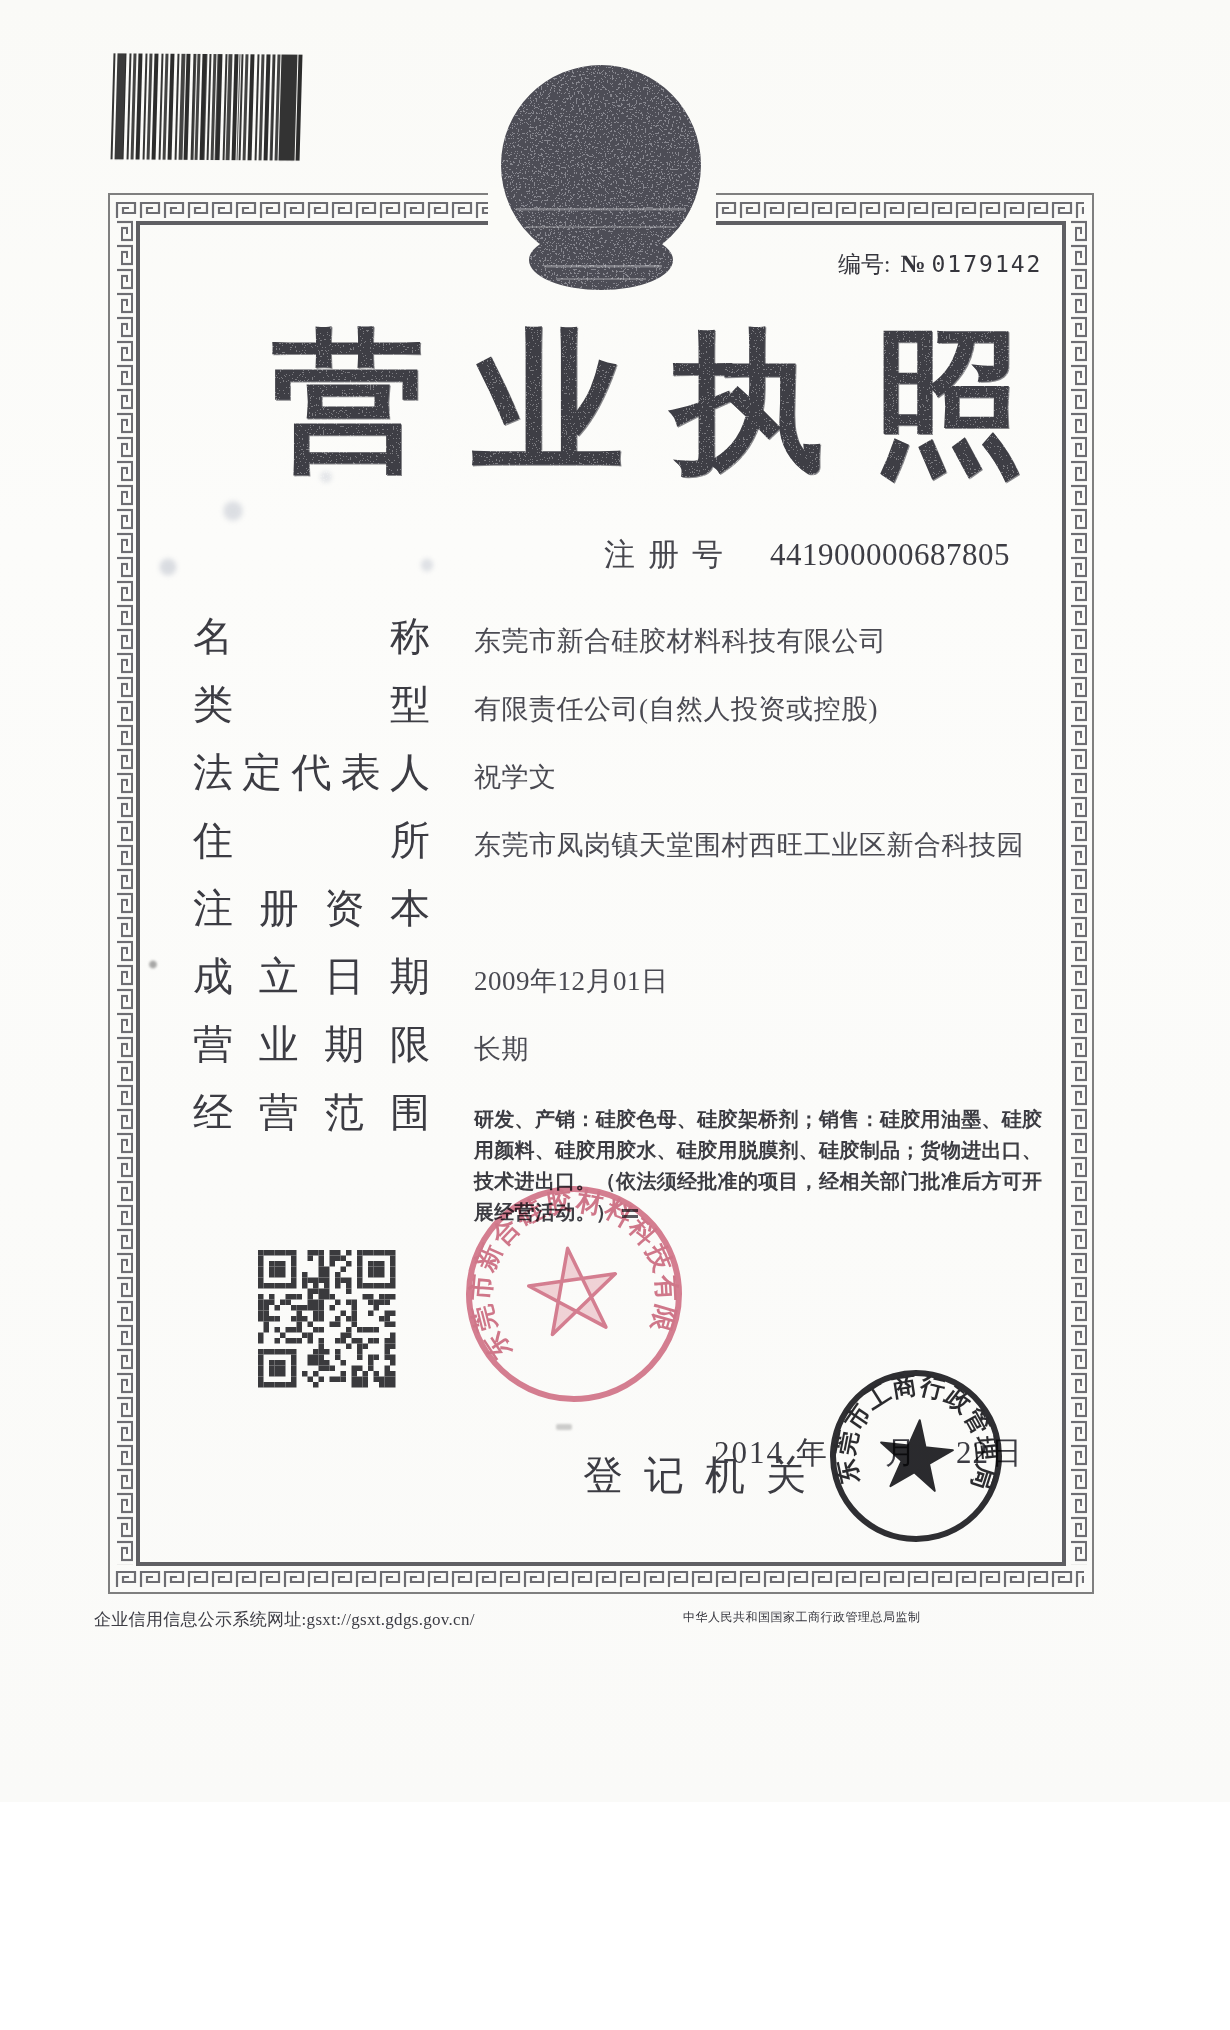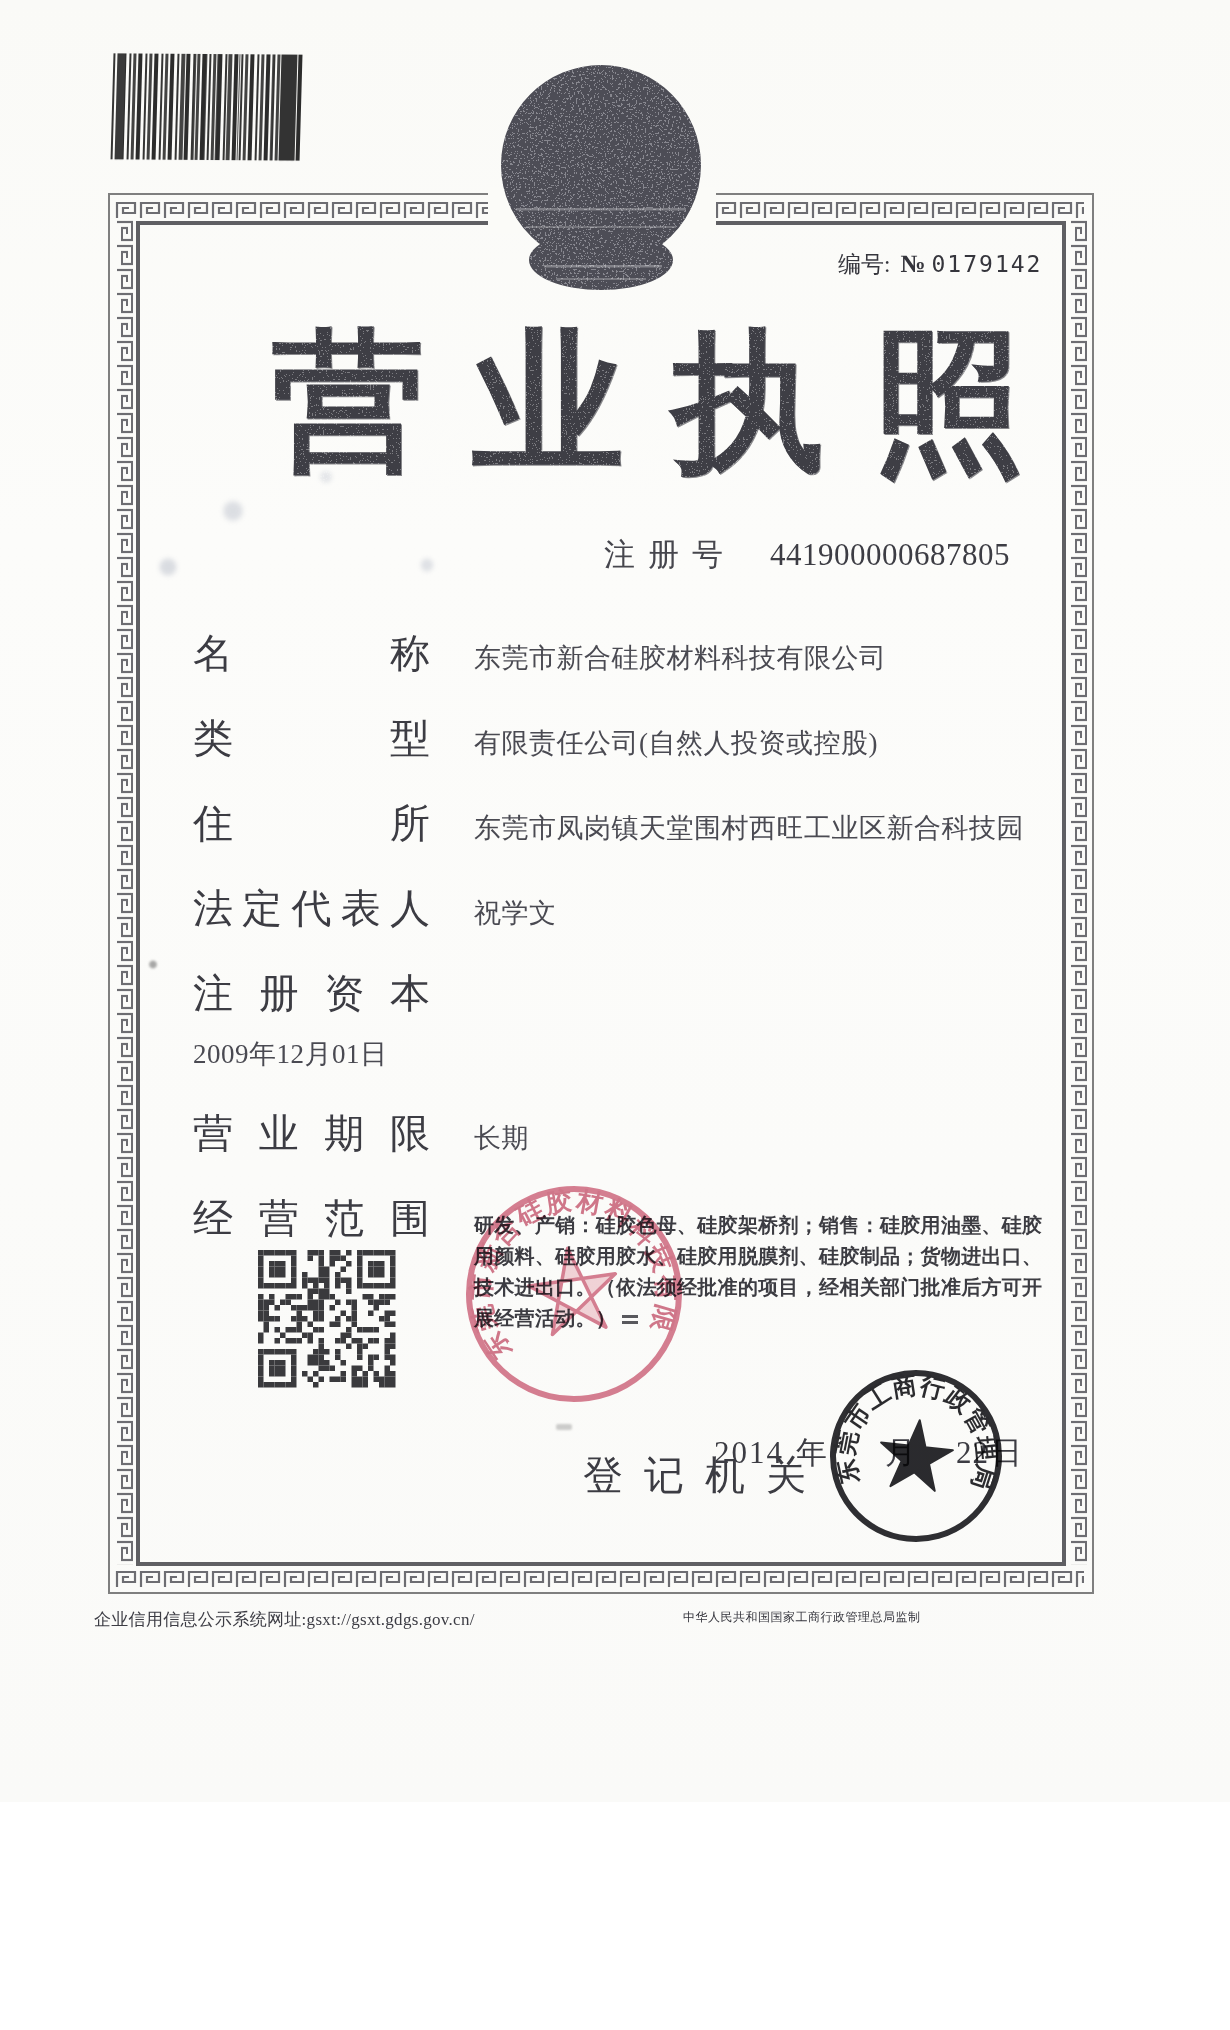--- a/index.html
+++ b/index.html
@@ -46,21 +46,21 @@
   
   .regno{position:absolute;left:604px;top:534px;z-index:4;white-space:nowrap;}
   .regno .lbl{font-size:31px;letter-spacing:13px;color:#46464d;}
   .regno .val{font-size:31px;margin-left:30px;letter-spacing:.5px;color:#3d3d44;}
 
   
   .fields{position:absolute;left:193px;top:612px;width:870px;z-index:4;}
   .row{display:flex;align-items:baseline;margin-bottom:20px;}
   .f-label{flex:0 0 237px;width:237px;font-size:40px;line-height:48px;color:#3c3c43;
     text-align:justify;text-align-last:justify;font-weight:500;margin-right:44px;
-    font-family:"Liberation Sans","DejaVu Sans",sans-serif;margin-top:17px;}
+    font-family:"Liberation Sans","DejaVu Sans",sans-serif;}
   .f-value-wrap{width:588px;}
   .f-value{font-size:27px;line-height:1.3;color:#4a4a52;letter-spacing:.5px;}
   .row-scope .f-value{font-size:20px;line-height:1.55;font-weight:600;color:#3c3c42;letter-spacing:.3px;}
   .ink-mark{display:inline-block;width:16px;height:10px;margin-left:6px;opacity:.85;
     background:linear-gradient(#3c3c42 0 3px,transparent 3px 6px,#3c3c42 6px 9px,transparent 9px);}
 
   
   .qr{position:absolute;left:258px;top:1250px;width:138px;height:138px;z-index:4;opacity:.92;}
   .qr svg{filter:blur(.3px);}
 
@@ -186,34 +186,35 @@
       <span class="f-label">名称</span>
       <span class="f-value-wrap"><span class="f-value">东莞市新合硅胶材料科技有限公司</span></span>
     </div>
 
     <div class="row">
       <span class="f-label">类型</span>
       <span class="f-value-wrap"><span class="f-value">有限责任公司(自然人投资或控股)</span></span>
     </div>
 
     <div class="row">
+      <span class="f-label">法定代表人</span>
+      <span class="f-value-wrap"><span class="f-value">祝学文</span></span>
+    </div>
+
+    <div class="row">
       <span class="f-label">住所</span>
       <span class="f-value-wrap"><span class="f-value">东莞市凤岗镇天堂围村西旺工业区新合科技园</span></span>
     </div>
 
     <div class="row">
-      <span class="f-label">法定代表人</span>
-      <span class="f-value-wrap"><span class="f-value">祝学文</span></span>
-    </div>
-
-    <div class="row">
       <span class="f-label">注册资本</span>
     </div>
 
     <div class="row">
+      <span class="f-label">成立日期</span>
       <span class="f-value-wrap"><span class="f-value">2009年12月01日</span></span>
     </div>
 
     <div class="row">
       <span class="f-label">营业期限</span>
       <span class="f-value-wrap"><span class="f-value">长期</span></span>
     </div>
 
     <div class="row row-scope">
       <span class="f-label">经营范围</span>

